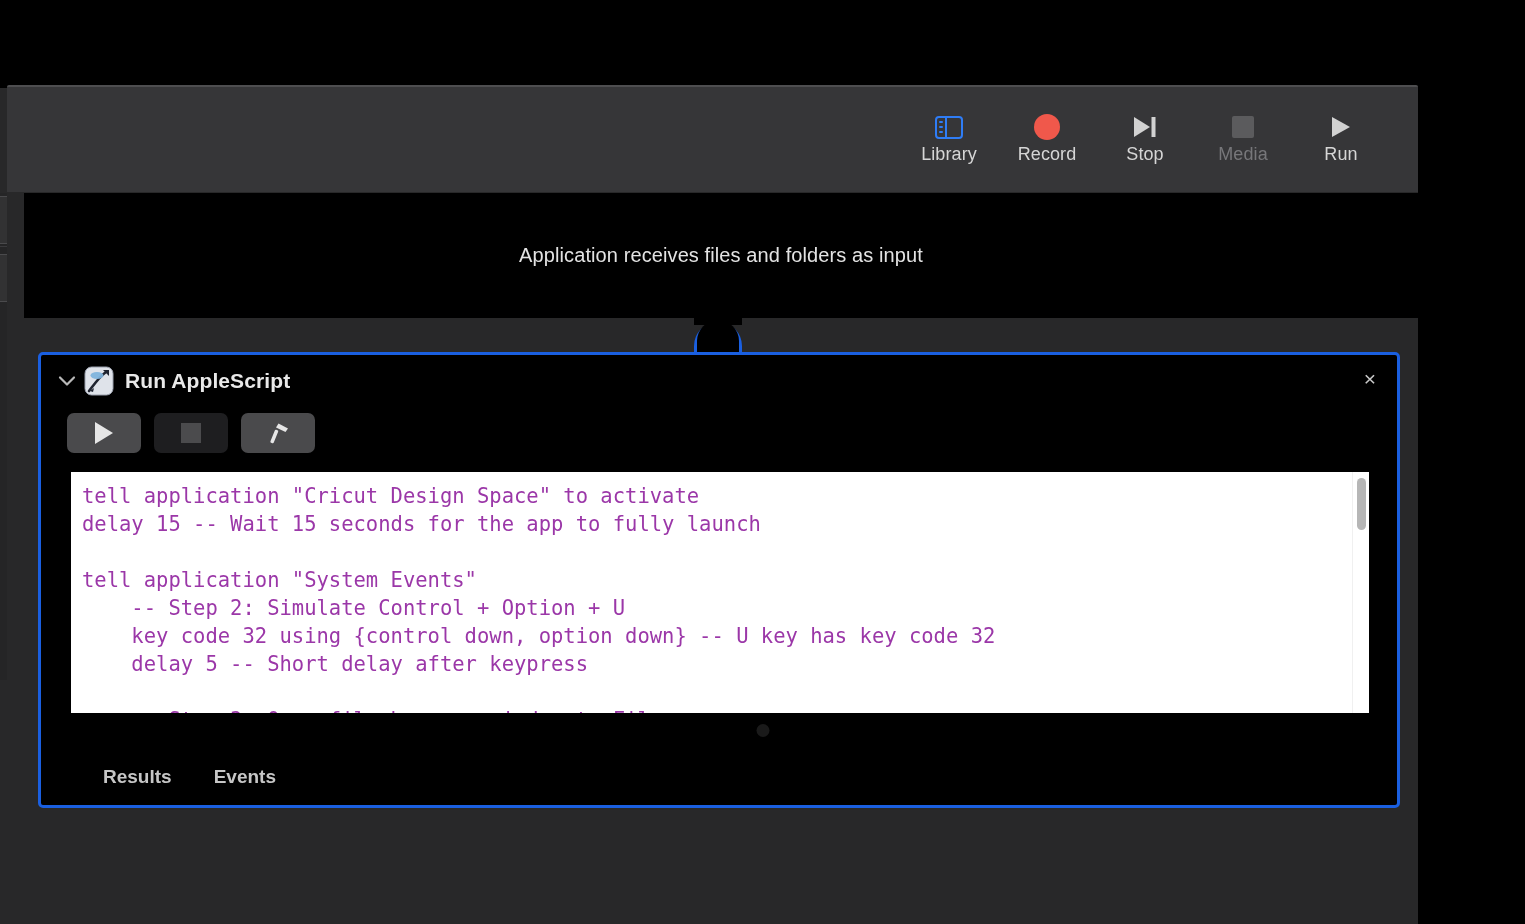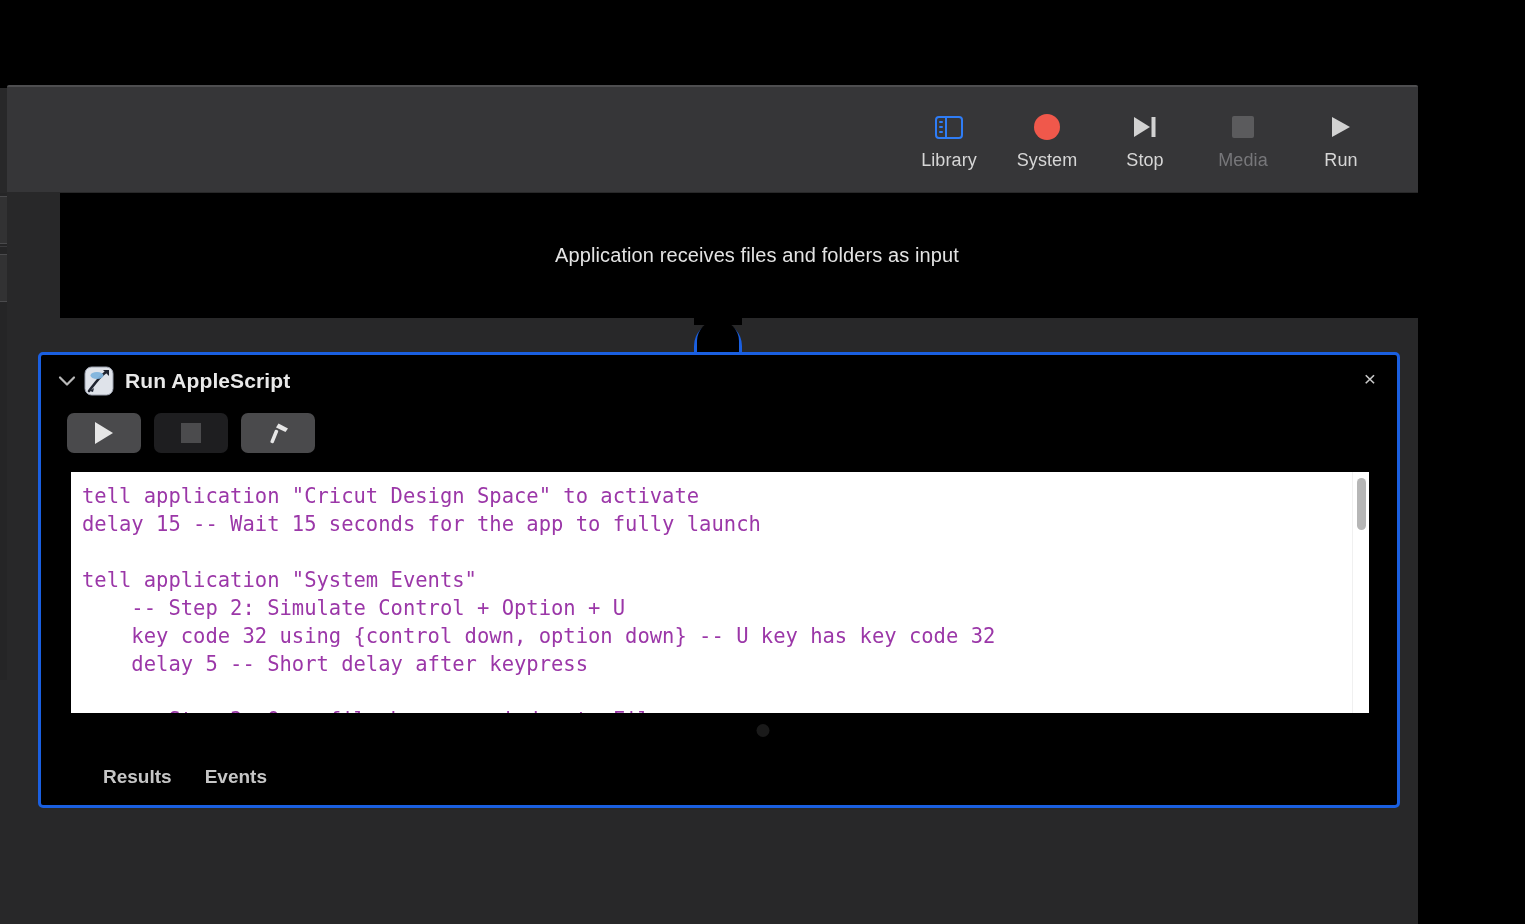--- a/index.html
+++ b/index.html
@@ -90,21 +90,20 @@
     text-align: center;
     cursor: default;
   }
   .tb-icon {
     height: 34px;
     display: flex;
     align-items: center;
     justify-content: center;
   }
   .tb-label {
-    margin-top: 6px;
     font-size: 18px;
     color: #d6d6d6;
     letter-spacing: .1px;
   }
   .tb-label.dim { color: #77777a; }
 
   .ic-library {
     width: 28px; height: 23px;
     border: 2.4px solid #2f7df6;
     border-radius: 4px;
@@ -142,21 +141,20 @@
 
   
   .banner {
     position: absolute;
     left: 24px; top: 193px;
     width: 1394px; height: 125px;
     background: #000000;
     display: flex;
     align-items: center;
     justify-content: center;
-    margin-left: 36px;
   }
   .banner-text {
     font-size: 20px;
     color: #e3e3e3;
     letter-spacing: .1px;
   }
 
   
   .connector-bar {
     position: absolute;
@@ -304,21 +302,21 @@
 
   
   .action-tabs {
     position: absolute;
     left: 0; bottom: 0;
     width: 100%;
     height: 56px;
     display: flex;
     align-items: center;
     padding-left: 62px;
-    gap: 33px;
+    gap: 42px;
     box-sizing: border-box;
   }
   .atab {
     font-size: 19px;
     font-weight: bold;
     color: #c6c6c6;
     cursor: default;
   }
 </style>
 </head>
@@ -346,21 +344,21 @@
           </div>
       </div>
       <div class="tb-label">Library</div>
     </div>
 
 
     <div class="tb-item">
       <div class="tb-icon">
         <div class="ic-record"></div>
       </div>
-      <div class="tb-label">System</div>
+      <div class="tb-label">Record</div>
     </div>
 
     <div class="tb-item">
       <div class="tb-icon">
         <svg width="28" height="24" viewBox="0 0 28 24">
           <path d="M3 2 L19 12 L3 22 Z" fill="#d2d2d2"></path>
           <rect x="20.5" y="2" width="4" height="20" fill="#d2d2d2"></rect>
         </svg>
       </div>
       <div class="tb-label">Stop</div>

